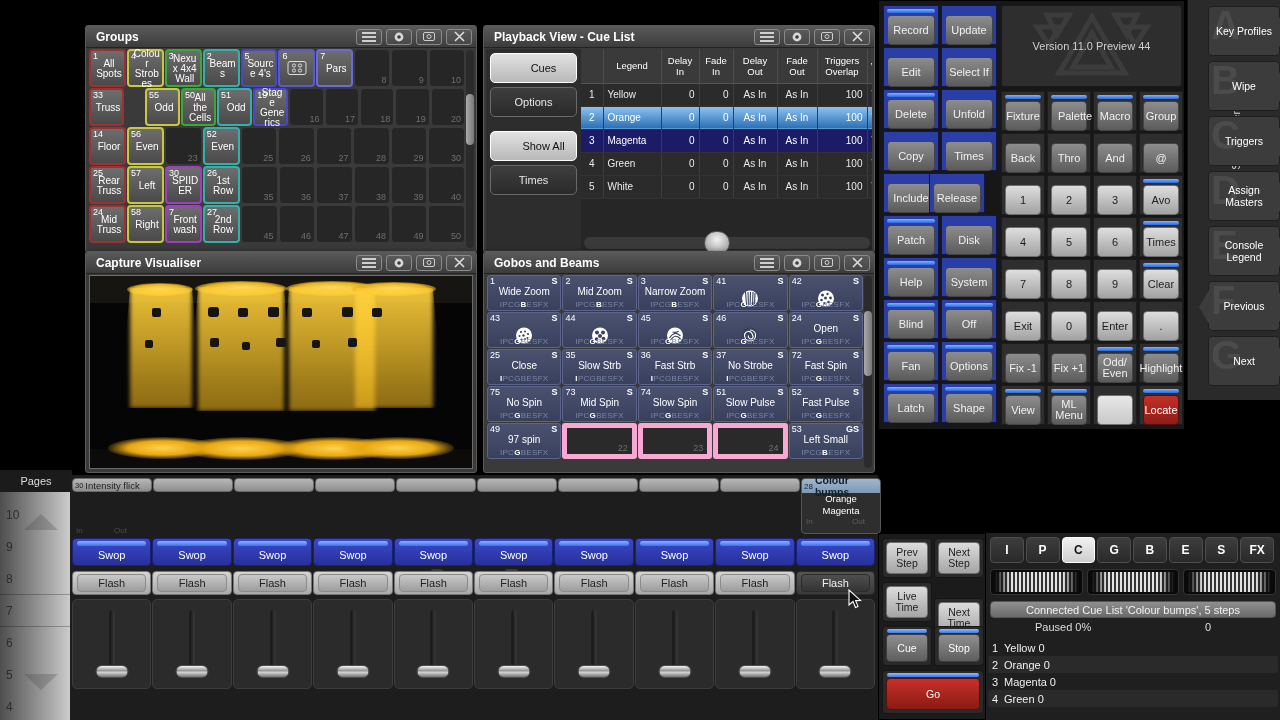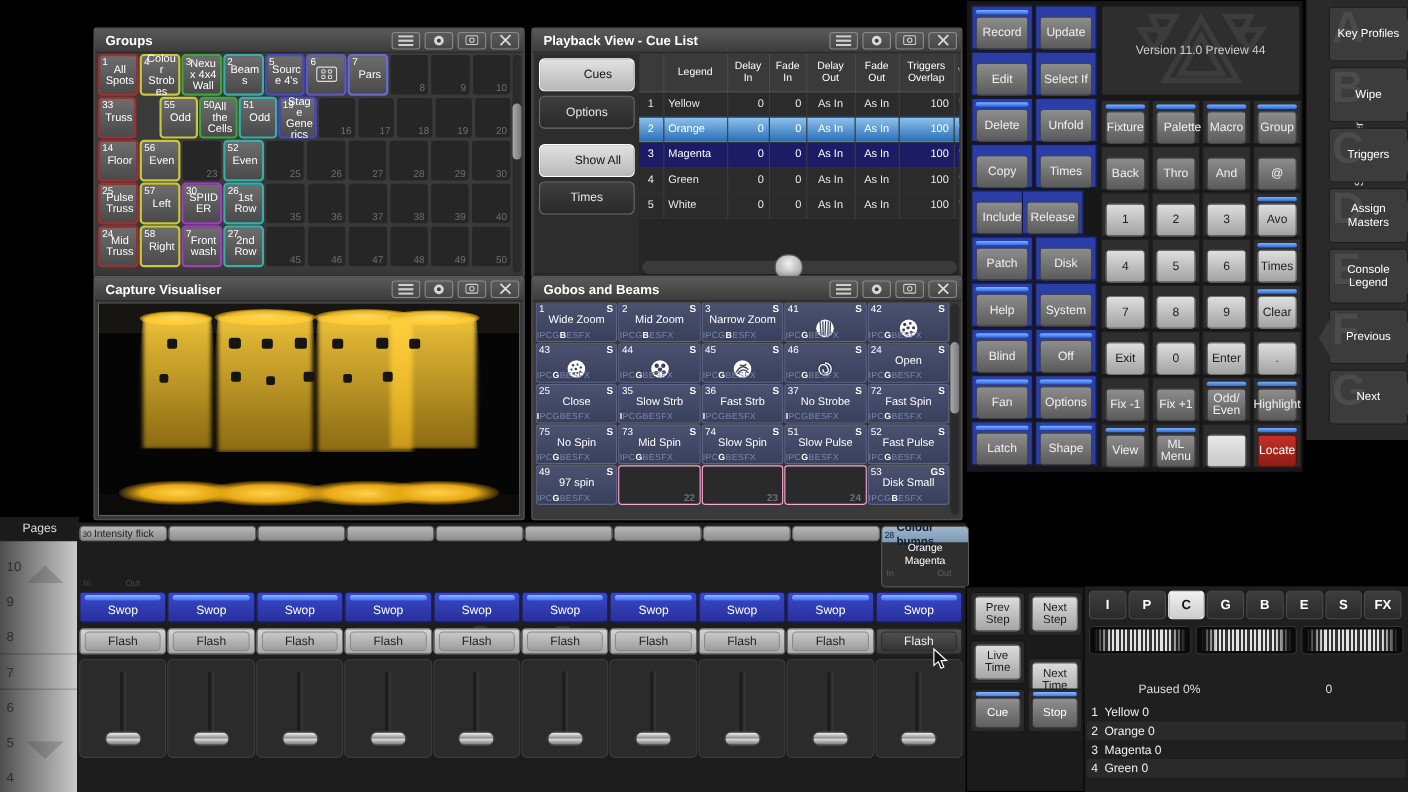--- a/index.html
+++ b/index.html
@@ -74,25 +74,25 @@
   .cone{ position:absolute; background:linear-gradient(to bottom, rgba(255,208,60,.92), rgba(250,190,30,.55));
            filter:blur(2px); }
   .truss{ position:absolute; background:#171512; }
 
   
   #gobos { left:483px; top:251px; width:392px; height:222px; }
   .gb-area{ position:absolute; inset:23px 10px 3px 3px; overflow:hidden; }
   .gb-row{ display:flex; height:36px; margin-bottom:1px; }
   .gcell{ width:75px; height:36px; margin-right:1px; border-radius:3px; position:relative;
           background:linear-gradient(to bottom,#4a5270,#39405c); border:1px solid #5c6party; border:1px solid #5c648a;}
-  .gcell.empty{ background:#2a2a2a; border:1px solid #f9a8d4;font-weight:bold; }
+  .gcell.empty{ background:#2a2a2a; border:5px solid #f9a8d4; }
   .gcell .gi{ position:absolute; left:2px; top:0; font-size:9px; color:#fff; line-height:11px;}
   .gcell .gs{ position:absolute; right:3px; top:0; font-size:9px; color:#fff; line-height:11px; font-weight:bold;}
   .gcell .gl{ position:absolute; left:0; right:0; top:10px; text-align:center; font-size:10px; color:#fff; }
-  .gcell .gmask{ position:absolute; left:0; right:0; bottom:1px; text-align:left; font-size:8px;
+  .gcell .gmask{ position:absolute; left:0; right:0; bottom:1px; text-align:center; font-size:8px;
                  letter-spacing:.3px; color:#7c85a8; }
   .gcell .gmask b{ color:#fff; }
   .gcell .gnum{ position:absolute; right:4px; bottom:1px; font-size:9px; color:#6e6e6e; }
   .gicon{ position:absolute; left:50%; top:14px; transform:translateX(-50%); }
 
   
   #console { position:absolute; left:878px; top:0; width:307px; height:430px; background:#171717;
              border:1px solid #000; }
   .cellwrap{ position:absolute; background:#2b3da6; border:1px solid #12173f; padding:3px; }
   .cellwrap.dark{ background:#2e2e2e; border-color:#1c1c1c; }
@@ -364,21 +364,21 @@
           <div class="cell empty">
             <span class="num">29</span>
           </div>
           <div class="cell empty">
             <span class="num">30</span>
           </div>
         </div>
         <div class="grid-row">
           <div class="cell f" style="border-color: rgb(160, 48, 48);">
             <span class="idx">25</span>
-            <span class="lbl">Pulse Truss</span>
+            <span class="lbl">Rear Truss</span>
           </div>
           <div class="cell f" style="border-color: rgb(200, 200, 60);">
             <span class="idx">57</span>
             <span class="lbl">Left</span>
           </div>
           <div class="cell f" style="border-color: rgb(162, 60, 192);">
             <span class="idx">30</span>
             <span class="lbl">SPIIDER</span>
           </div>
           <div class="cell f" style="border-color: rgb(53, 176, 168);">
@@ -841,21 +841,21 @@
           </div>
           <div class="gcell empty">
             <span class="gnum">23</span>
           </div>
           <div class="gcell empty">
             <span class="gnum">24</span>
           </div>
           <div class="gcell">
             <span class="gi">53</span>
             <span class="gs">GS</span>
-            <span class="gl">Disk Small</span>
+            <span class="gl">Left Small</span>
             <span class="gmask">IPCG<b>B</b>ESFX</span>
           </div>
         </div>
       </div>
     <div class="win-scroll">
         <i style="top:18%;height:34%"></i>
       </div>
   </div>
 
   <div id="console">
@@ -1391,20 +1391,24 @@
         <div class="bt" style="inset: 3px;">Next Time</div>
       </div>
       <div class="pbk dk haswrap" style="left: 3px; top: 92px; width: 50px; height: 40px; padding: 8px 3px 3px;">
         <div class="bar"></div>
         <div class="bt" style="inset: 7px 3px 3px;">Cue</div>
       </div>
       <div class="pbk dk haswrap" style="left: 55px; top: 92px; width: 50px; height: 40px; padding: 8px 3px 3px;">
         <div class="bar"></div>
         <div class="bt" style="inset: 7px 3px 3px;">Stop</div>
       </div>
+      <div class="pbk red haswrap" style="left: 3px; top: 136px; width: 102px; height: 44px; padding: 8px 3px 3px;">
+        <div class="bar"></div>
+        <div class="bt" style="inset: 7px 3px 3px;">Go</div>
+      </div>
     </div>
 
   <div id="status">
     <div class="attr-tabs" id="attr-tabs">
         <div class="attr">I</div>
         <div class="attr">P</div>
         <div class="attr on">C</div>
         <div class="attr">G</div>
         <div class="attr">B</div>
         <div class="attr">E</div>
@@ -1415,20 +1419,21 @@
       <div class="wheel">
           <div class="grooves"></div>
         </div>
       <div class="wheel">
           <div class="grooves"></div>
         </div>
       <div class="wheel" style="margin-right:0">
           <div class="grooves"></div>
         </div>
     </div>
+    <div class="connbar">Connected Cue List 'Colour bumps', 5 steps</div>
     <div class="pausedrow">
       <span class="l">Paused 0%</span>
       <span class="r">0</span>
     </div>
     <div id="cue-lines">
         <div class="cue-line" style="top: 106px;">
           <span class="n">1</span>
           <span class="lg">Yellow  0</span>
         </div>
         <div class="cue-line alt" style="top: 123px;">

